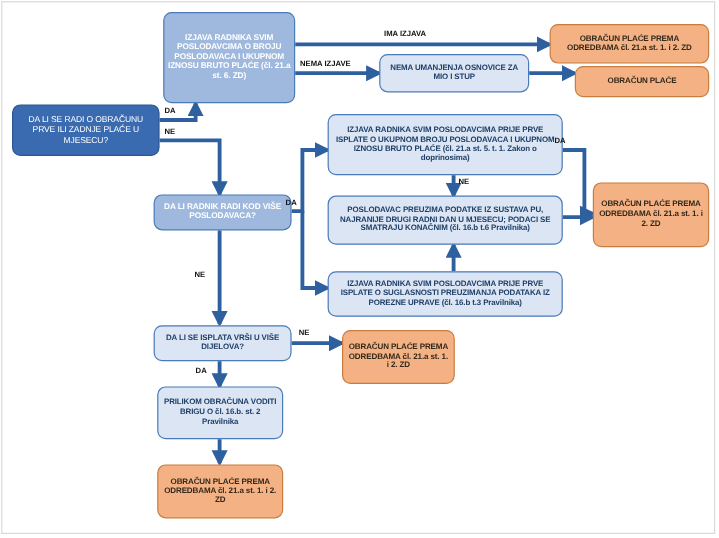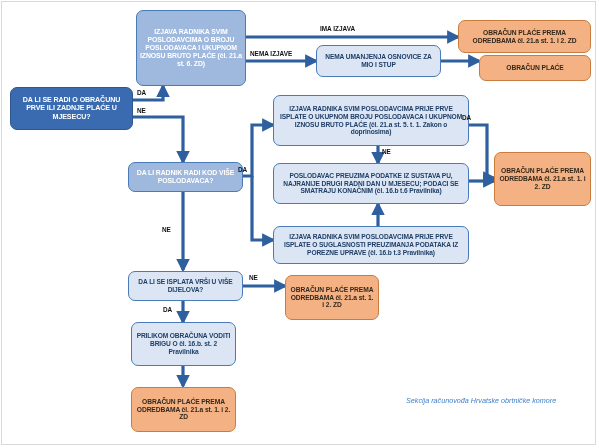--- a/index.html
+++ b/index.html
@@ -29,21 +29,21 @@
     padding:2px 3px;
     line-height:1.18;
     letter-spacing:-0.1px;
   }
   
   .n-start{
     background:#3a6bb0;
     border:1px solid #2e5792;
     color:#ffffff;
     font-size:7.1px;
-    font-weight:700;
+    font-weight:400;
   }
   
   .n-mid{
     background:#9fb8dd;
     border:1px solid #4a7ab8;
     color:#ffffff;
     font-size:6.9px;
     font-weight:600;
   }
   
@@ -188,15 +188,14 @@
   <div class="edge-label" style="left:137px;top:107px;">NE</div>
   <div class="edge-label" style="left:320px;top:25px;">IMA IZJAVA</div>
   <div class="edge-label" style="left:250px;top:50px;">NEMA IZJAVE</div>
   <div class="edge-label" style="left:238px;top:166px;">DA</div>
   <div class="edge-label" style="left:162px;top:226px;">NE</div>
   <div class="edge-label" style="left:462px;top:114px;">DA</div>
   <div class="edge-label" style="left:382px;top:148px;">NE</div>
   <div class="edge-label" style="left:249px;top:274px;">NE</div>
   <div class="edge-label" style="left:163px;top:306px;">DA</div>
 
-  <div class="footer" style="left:406px;top:396px;">Sekcija računovođa Hrvatske obrtničke komore</div>
 
 </div>
 
 </body></html>

